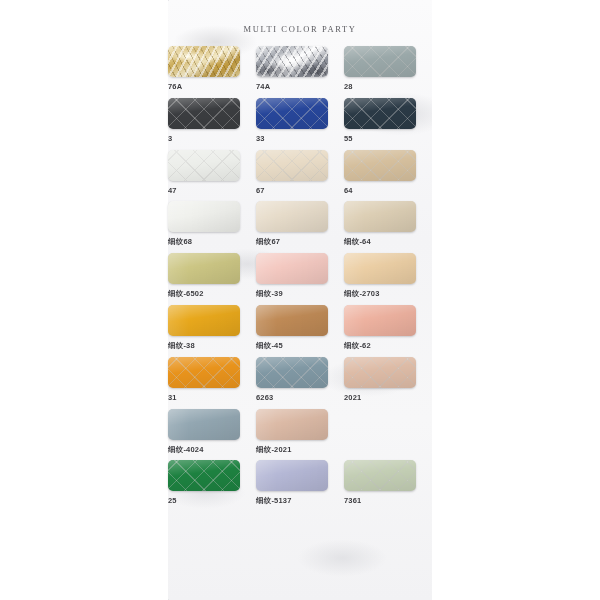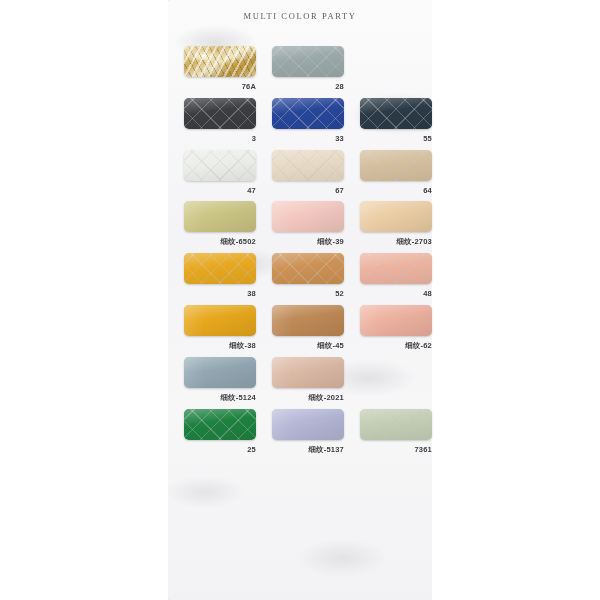--- a/index.html
+++ b/index.html
@@ -20,32 +20,32 @@
       radial-gradient(ellipse 66px 26px at 76% 63%, rgba(200,201,206,.45), rgba(200,201,206,0) 72%),
       radial-gradient(ellipse 58px 24px at 14% 82%, rgba(203,204,209,.42), rgba(203,204,209,0) 70%),
       radial-gradient(ellipse 62px 26px at 66% 93%, rgba(201,202,207,.4), rgba(201,202,207,0) 72%),
       linear-gradient(112deg, rgba(188,190,196,.30) 0 .8px, rgba(188,190,196,0) .8px 38px),
       linear-gradient(64deg, rgba(193,195,200,.26) 0 .7px, rgba(193,195,200,0) .7px 52px),
       linear-gradient(148deg, rgba(196,197,203,.22) 0 .6px, rgba(196,197,203,0) .6px 67px),
       linear-gradient(180deg,#fbfbfc 0%,#f4f4f6 40%,#f7f7f8 70%,#f2f2f4 100%);
   }
 
   
-  #header{position:absolute;left:0;top:10px;width:264px;text-align:center;}
+  #header{position:absolute;left:0;top:23px;width:264px;text-align:center;}
   .hd-line{
     font-family:"Liberation Serif", serif;
     color:#5d5d62;letter-spacing:1.6px;line-height:1.55;
   }
   #hd1{font-size:8.5px;}
   #hd2{font-size:8.5px;}
 
   
   #grid{position:absolute;left:0;top:46px;width:264px;}
   .row{display:flex;height:51.8px;}
-  .cell{width:88px;display:flex;flex-direction:column;align-items:flex-end;}
+  .cell{width:88px;display:flex;flex-direction:column;align-items:flex-start;}
 
   .sw{
     position:relative;width:72px;height:31px;border-radius:5px;
     box-shadow:0 1px 2px rgba(90,90,95,.30);
     overflow:hidden;
   }
   
   .sw::after{
     content:"";position:absolute;inset:0;border-radius:5px;
     background:linear-gradient(172deg, rgba(255,255,255,.30) 0%, rgba(255,255,255,0) 42%, rgba(0,0,0,.07) 100%);
@@ -105,20 +105,24 @@
       <div id="hd1" class="hd-line">MULTI COLOR PARTY</div>
     </div>
 
     <div id="grid">
         <div class="row">
           <div class="cell">
             <div class="sw gold"></div>
             <div class="lbl">76A</div>
           </div>
           <div class="cell">
+            <div class="sw silver"></div>
+            <div class="lbl">74A</div>
+          </div>
+          <div class="cell">
             <div class="sw tex" style="background: rgb(154, 168, 169);"></div>
             <div class="lbl">28</div>
           </div>
         </div>
         <div class="row">
           <div class="cell">
             <div class="sw tex" style="background: rgb(59, 61, 64);"></div>
             <div class="lbl">3</div>
           </div>
           <div class="cell">
@@ -139,64 +143,78 @@
             <div class="sw tex" style="background: rgb(232, 219, 198);"></div>
             <div class="lbl">67</div>
           </div>
           <div class="cell">
             <div class="sw tex" style="background: rgb(213, 191, 157);"></div>
             <div class="lbl">64</div>
           </div>
         </div>
         <div class="row">
           <div class="cell">
+            <div class="sw plain" style="background: rgb(240, 241, 237);"></div>
+            <div class="lbl">细纹68</div>
+          </div>
+          <div class="cell">
+            <div class="sw plain" style="background: rgb(231, 220, 202);"></div>
+            <div class="lbl">细纹67</div>
+          </div>
+          <div class="cell">
+            <div class="sw plain" style="background: rgb(221, 207, 181);"></div>
+            <div class="lbl">细纹-64</div>
+          </div>
+        </div>
+        <div class="row">
+          <div class="cell">
             <div class="sw plain" style="background: rgb(204, 198, 132);"></div>
             <div class="lbl">细纹-6502</div>
           </div>
           <div class="cell">
             <div class="sw plain" style="background: rgb(244, 201, 193);"></div>
             <div class="lbl">细纹-39</div>
           </div>
           <div class="cell">
             <div class="sw plain" style="background: rgb(236, 207, 165);"></div>
             <div class="lbl">细纹-2703</div>
           </div>
         </div>
         <div class="row">
           <div class="cell">
-            <div class="sw tex" style="background: rgb(232, 168, 31);"></div>
-            <div class="lbl">38</div>
-          </div>
-          <div class="cell">
-            <div class="sw tex" style="background: rgb(205, 145, 84);"></div>
-            <div class="lbl">52</div>
-          </div>
-          <div class="cell">
-            <div class="sw tex" style="background: rgb(238, 179, 160);"></div>
-            <div class="lbl">48</div>
-          </div>
-        </div>
-        <div class="row">
-          <div class="cell">
             <div class="sw plain" style="background: rgb(232, 168, 28);"></div>
             <div class="lbl">细纹-38</div>
           </div>
           <div class="cell">
             <div class="sw plain" style="background: rgb(191, 138, 86);"></div>
             <div class="lbl">细纹-45</div>
           </div>
           <div class="cell">
             <div class="sw plain" style="background: rgb(238, 178, 160);"></div>
             <div class="lbl">细纹-62</div>
           </div>
         </div>
         <div class="row">
           <div class="cell">
+            <div class="sw tex" style="background: rgb(232, 147, 28);"></div>
+            <div class="lbl">31</div>
+          </div>
+          <div class="cell">
+            <div class="sw tex" style="background: rgb(128, 152, 164);"></div>
+            <div class="lbl">6263</div>
+          </div>
+          <div class="cell">
+            <div class="sw tex" style="background: rgb(221, 187, 166);"></div>
+            <div class="lbl">2021</div>
+          </div>
+        </div>
+        <div class="row">
+          <div class="cell">
             <div class="sw plain" style="background: rgb(147, 167, 178);"></div>
-            <div class="lbl">细纹-5124</div>
+            <div class="lbl">细纹-4024</div>
           </div>
           <div class="cell">
             <div class="sw plain" style="background: rgb(220, 186, 166);"></div>
             <div class="lbl">细纹-2021</div>
           </div>
         </div>
         <div class="row">
           <div class="cell">
             <div class="sw tex" style="background: rgb(29, 129, 64);"></div>
             <div class="lbl">25</div>

